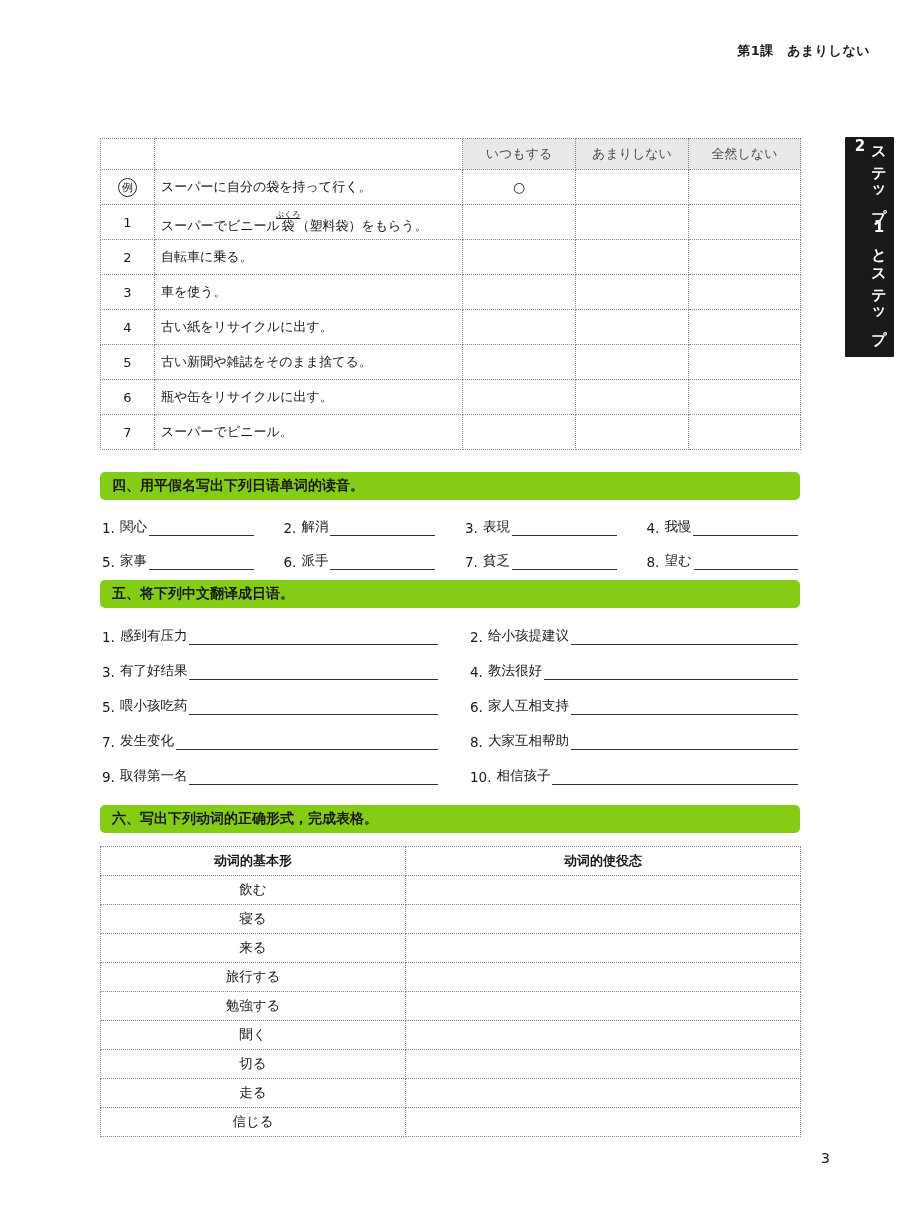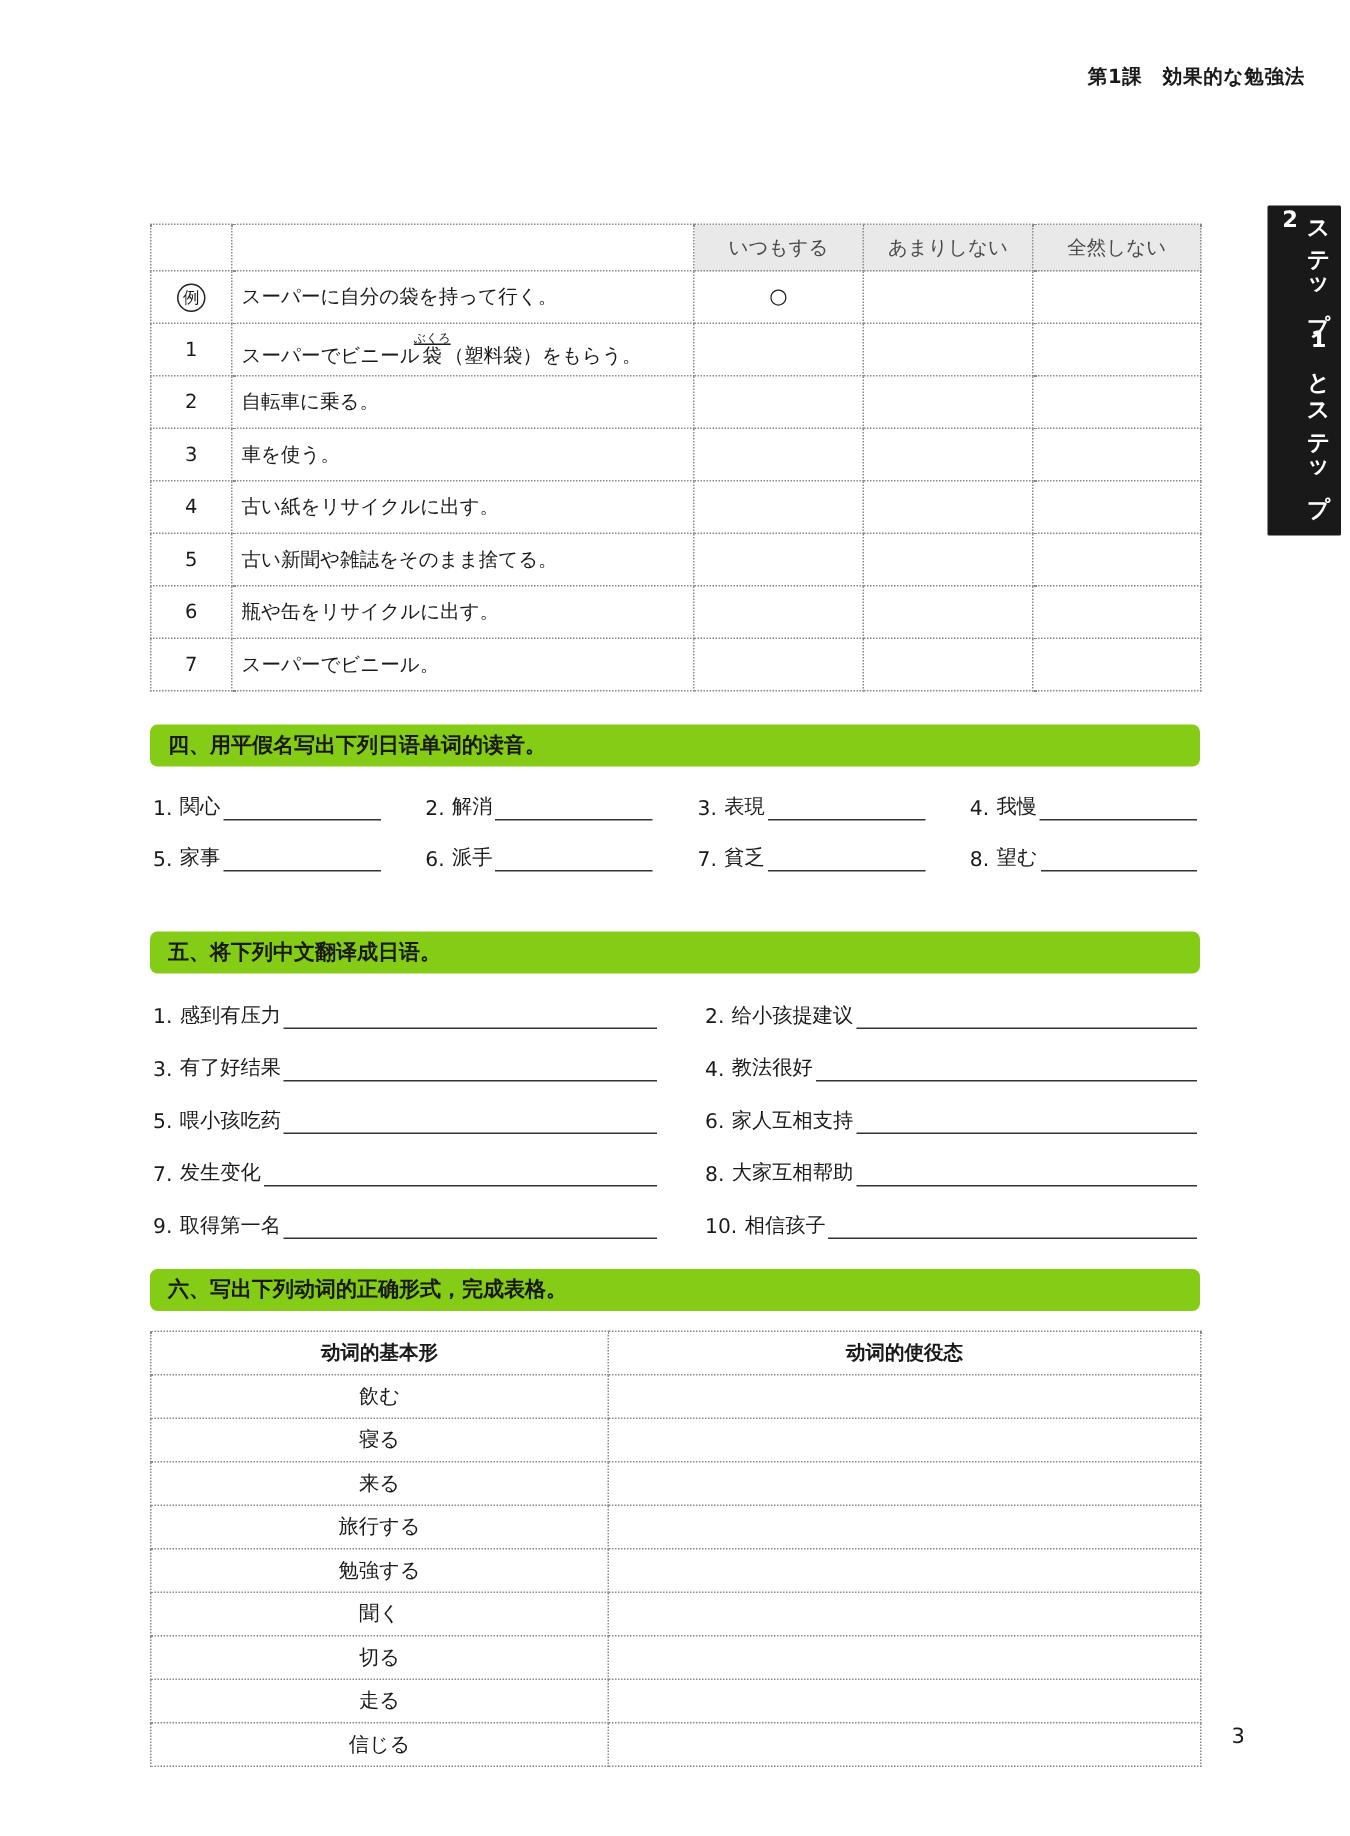--- a/index.html
+++ b/index.html
@@ -37,21 +37,21 @@
   .side-tab .vtext {
     writing-mode: vertical-rl;
     text-orientation: upright;
     font-size: 15px;
     font-weight: bold;
     letter-spacing: 3px;
   }
   .content {
     position: absolute;
     left: 100px;
-    top: 149px;
+    top: 138px;
     width: 700px;
   }
   
   table.survey {
     width: 100%;
     border-collapse: collapse;
     table-layout: fixed;
   }
   .survey th, .survey td { border: 1px dotted #8a8a8a; }
   .survey th {
@@ -79,21 +79,21 @@
   }
   
   .section-bar {
     background: #84cc16;
     border-radius: 5px;
     padding: 5px 12px;
     font-size: 14px;
     font-weight: bold;
   }
   .sec4-bar { margin-top: 22px; }
-  .sec5-bar { margin-top: 40px; }
+  .sec5-bar { margin-top: 10px; }
   .sec6-bar { margin-top: 20px; font-family: Liberation Mono, monospace; }
   
   .yomi-grid {
     display: grid;
     grid-template-columns: repeat(4, 1fr);
     column-gap: 30px;
     row-gap: 13px;
     margin: 15px 2px 0 2px;
     font-size: 13.5px;
   }
@@ -132,21 +132,21 @@
     top: 1150px;
     right: 70px;
     font-size: 14px;
   }
 </style>
 </head>
 <body>
 
 <div class="page">
 
-  <div class="header">第1課　効果的な勉強法</div>
+  <div class="header">第1課　あまりしない</div>
 
   <div class="side-tab">
     <span class="vtext">ステップ1とステップ2</span>
   </div>
 
   <div class="content">
 
     <table class="survey">
       <colgroup>
         <col style="width:54px">

